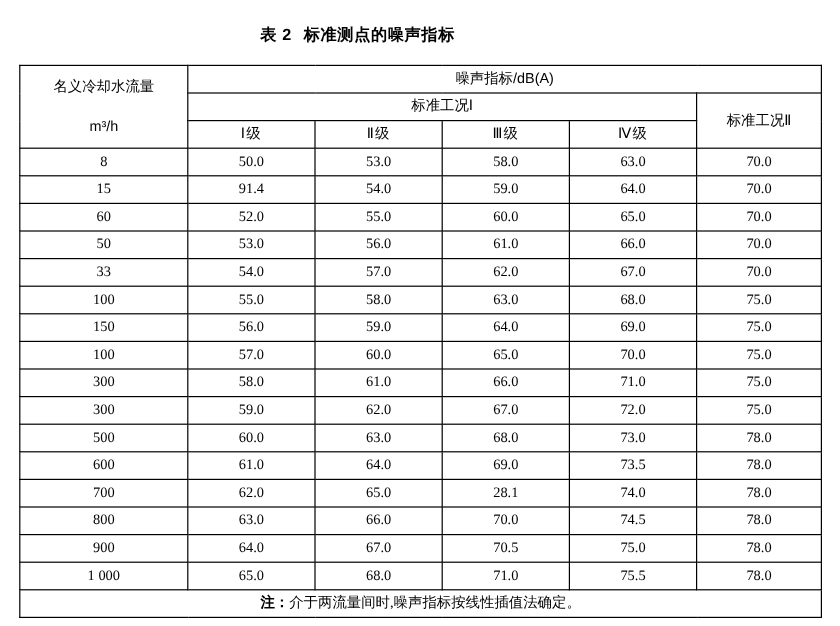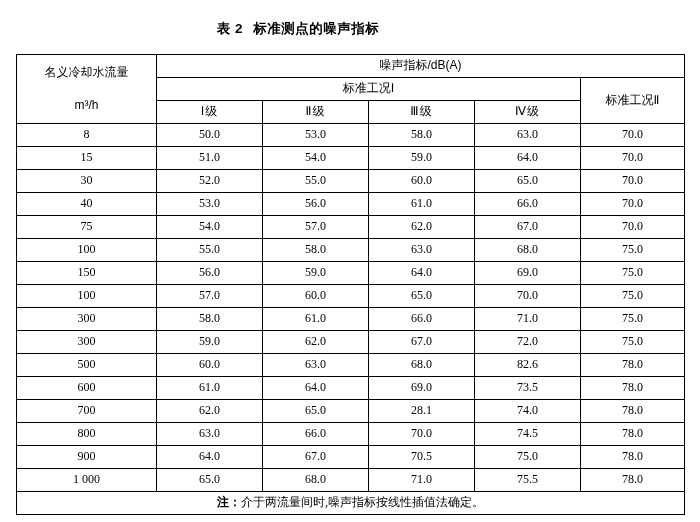--- a/index.html
+++ b/index.html
@@ -134,44 +134,44 @@
         <tr>
           <td class="flow-cell">8</td>
           <td class="data-cell">50.0</td>
           <td class="data-cell">53.0</td>
           <td class="data-cell">58.0</td>
           <td class="data-cell">63.0</td>
           <td class="data-cell">70.0</td>
         </tr>
         <tr>
           <td class="flow-cell">15</td>
-          <td class="data-cell">51.0</td>
+          <td class="data-cell">91.4</td>
           <td class="data-cell">54.0</td>
           <td class="data-cell">59.0</td>
           <td class="data-cell">64.0</td>
           <td class="data-cell">70.0</td>
         </tr>
         <tr>
-          <td class="flow-cell">30</td>
+          <td class="flow-cell">60</td>
           <td class="data-cell">52.0</td>
           <td class="data-cell">55.0</td>
           <td class="data-cell">60.0</td>
           <td class="data-cell">65.0</td>
           <td class="data-cell">70.0</td>
         </tr>
         <tr>
-          <td class="flow-cell">40</td>
+          <td class="flow-cell">50</td>
           <td class="data-cell">53.0</td>
           <td class="data-cell">56.0</td>
           <td class="data-cell">61.0</td>
           <td class="data-cell">66.0</td>
           <td class="data-cell">70.0</td>
         </tr>
         <tr>
-          <td class="flow-cell">75</td>
+          <td class="flow-cell">33</td>
           <td class="data-cell">54.0</td>
           <td class="data-cell">57.0</td>
           <td class="data-cell">62.0</td>
           <td class="data-cell">67.0</td>
           <td class="data-cell">70.0</td>
         </tr>
         <tr>
           <td class="flow-cell">100</td>
           <td class="data-cell">55.0</td>
           <td class="data-cell">58.0</td>
@@ -209,21 +209,21 @@
           <td class="data-cell">62.0</td>
           <td class="data-cell">67.0</td>
           <td class="data-cell">72.0</td>
           <td class="data-cell">75.0</td>
         </tr>
         <tr>
           <td class="flow-cell">500</td>
           <td class="data-cell">60.0</td>
           <td class="data-cell">63.0</td>
           <td class="data-cell">68.0</td>
-          <td class="data-cell">82.6</td>
+          <td class="data-cell">73.0</td>
           <td class="data-cell">78.0</td>
         </tr>
         <tr>
           <td class="flow-cell">600</td>
           <td class="data-cell">61.0</td>
           <td class="data-cell">64.0</td>
           <td class="data-cell">69.0</td>
           <td class="data-cell">73.5</td>
           <td class="data-cell">78.0</td>
         </tr>

